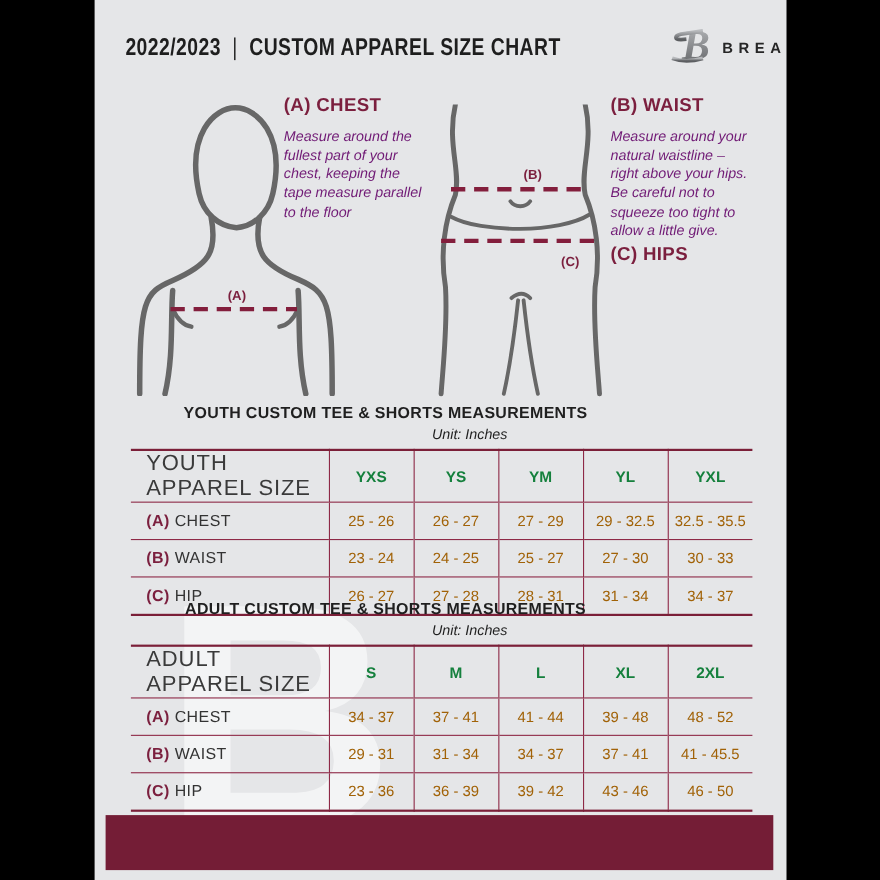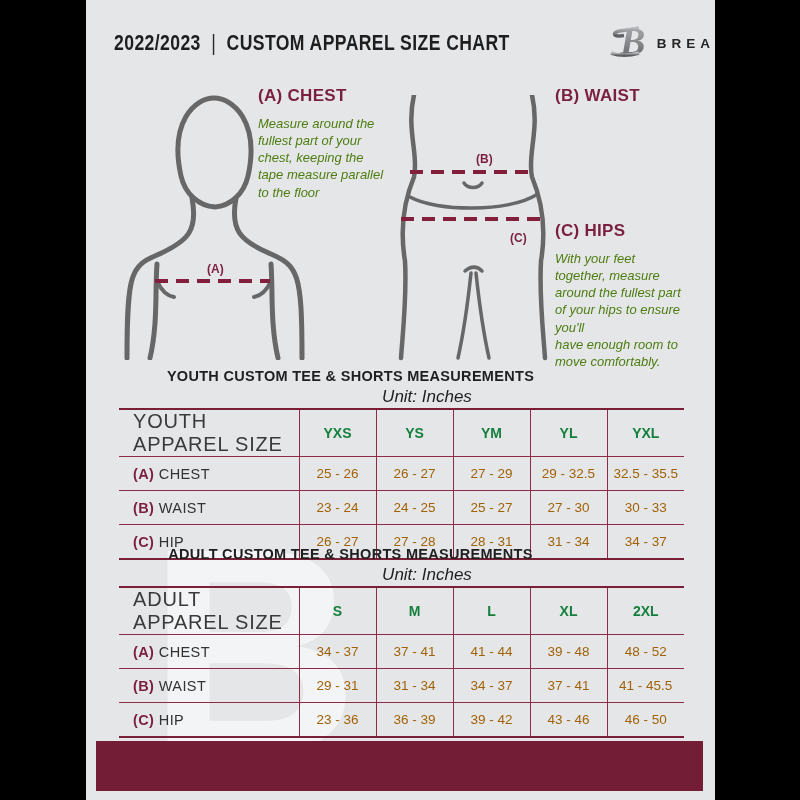--- a/index.html
+++ b/index.html
@@ -13,38 +13,38 @@
   .header-title{font-size:22px;font-weight:bold;color:#1e1e1e;white-space:nowrap;
                 letter-spacing:0.5px;transform:scaleX(0.80);transform-origin:left center;}
   .header-title .sep{font-weight:normal;color:#2a2a2a;padding:0 13px;}
   .logo{display:flex;align-items:center;gap:8px;}
   .logo-text{font-size:13.5px;font-weight:bold;letter-spacing:5px;color:#262626;}
 
   
   .inst{position:absolute;z-index:2;}
   .inst h3{margin:0;font-size:17px;font-weight:800;color:#7b1f3e;letter-spacing:0.3px;}
   .inst p{margin:9px 0 0 0;font-style:italic;font-size:13px;line-height:1.32;
-          color:#4d7c0f;white-space:pre-line;}
+          color:#701a75;white-space:pre-line;}
   .inst-a{left:172px;top:86px;width:170px;}
   .inst-b{left:469px;top:86px;width:165px;}
   .inst-c{left:469px;top:221px;width:170px;}
 
   .fig{position:absolute;z-index:1;}
   .fig-left{left:33px;top:84px;}
   .fig-right{left:306px;top:95px;}
 
   
   .watermark{position:absolute;left:62px;top:538px;font-size:292px;font-weight:bold;
              color:rgba(255,255,255,0.55);line-height:0.78;z-index:0;}
 
   
   .tbl-title{position:absolute;left:0;width:529px;text-align:center;z-index:2;
              font-weight:bold;font-size:14.5px;color:#1f1f1f;letter-spacing:0.3px;}
   .tbl-unit{position:absolute;left:0;width:682px;text-align:center;z-index:2;
-            font-style:italic;font-size:17px;color:#1f1f1f;}
+            font-style:italic;font-size:13px;color:#1f1f1f;}
   .youth-title{top:368px;} .youth-unit{top:387px;}
   .adult-title{top:546px;} .adult-unit{top:565px;}
 
   table.size-table{position:absolute;left:33px;width:565px;z-index:2;
       border-collapse:collapse;table-layout:fixed;
       border-top:2px solid #7b1f38;border-bottom:2px solid #7b1f38;}
   .youth-table{top:408px;} .adult-table{top:586px;}
   table.size-table col.c0{width:180px;}
   table.size-table th,table.size-table td{padding:0;background:transparent;}
   table.size-table thead th{height:28px;}
@@ -120,30 +120,29 @@
   <div class="inst inst-a">
     <h3>(A) CHEST</h3>
     <p>Measure around the
 fullest part of your
 chest, keeping the
 tape measure parallel
 to the floor</p>
   </div>
   <div class="inst inst-b">
     <h3>(B) WAIST</h3>
+    <p>Measure around your
+natural waistline –
+right above your hips.
+Be careful not to
+squeeze too tight to
+allow a little give.</p>
   </div>
   <div class="inst inst-c">
     <h3>(C) HIPS</h3>
-    <p>With your feet
-together, measure
-around the fullest part
-of your hips to ensure
-you'll
-have enough room to
-move comfortably.</p>
   </div>
 
   <div class="tbl-title youth-title">YOUTH CUSTOM TEE &amp; SHORTS MEASUREMENTS</div>
   <div class="tbl-unit youth-unit">Unit: Inches</div>
   <table class="size-table youth-table">
     <colgroup>
         <col class="c0">
         <col>
         <col>
         <col>

